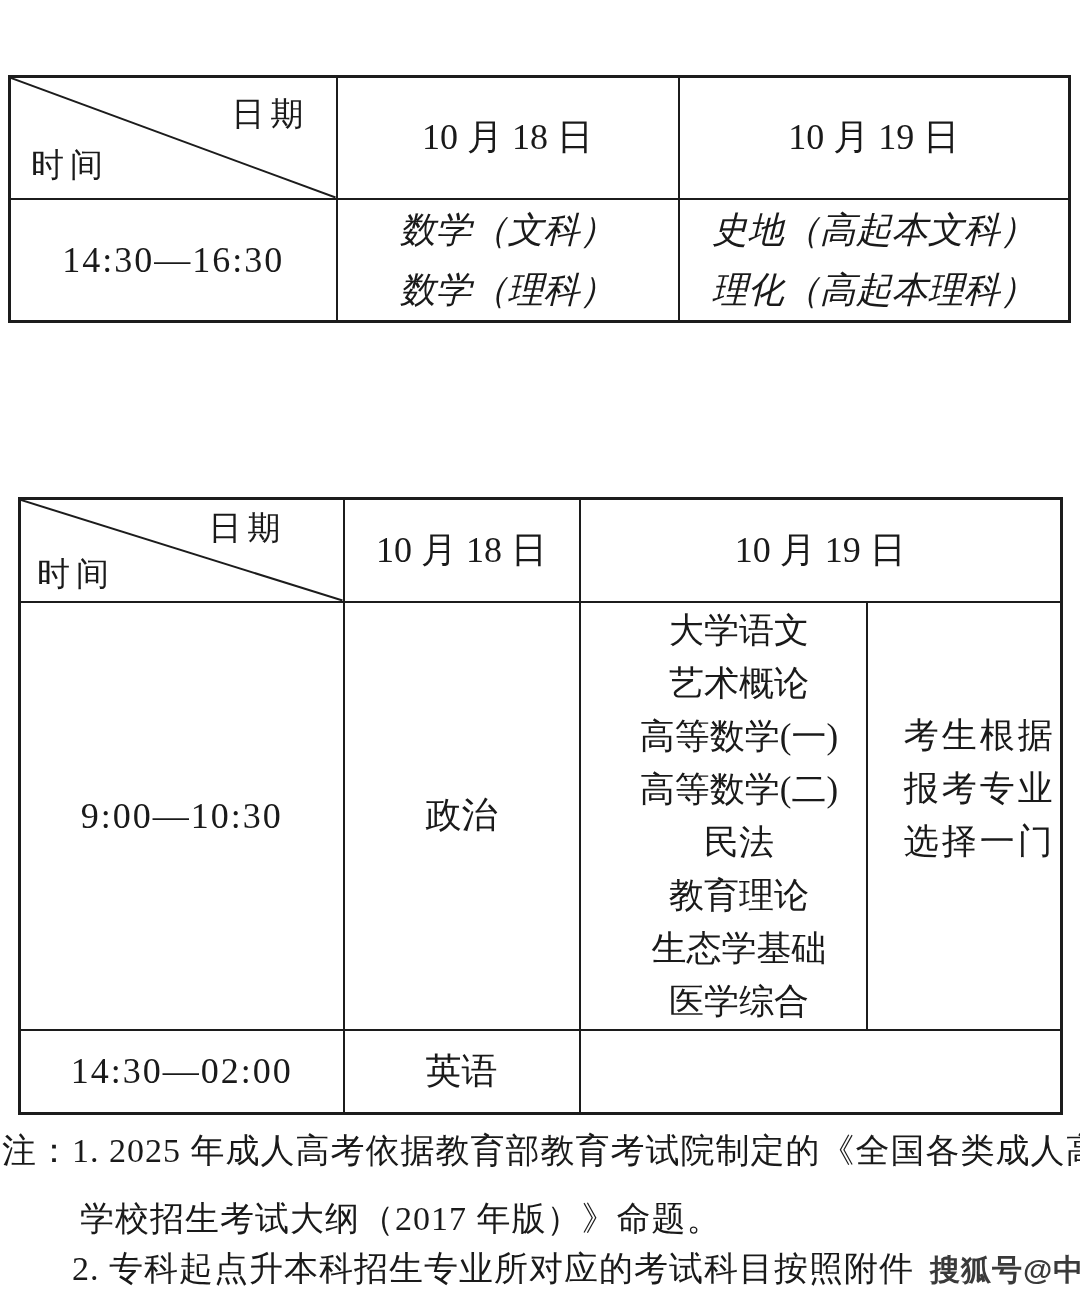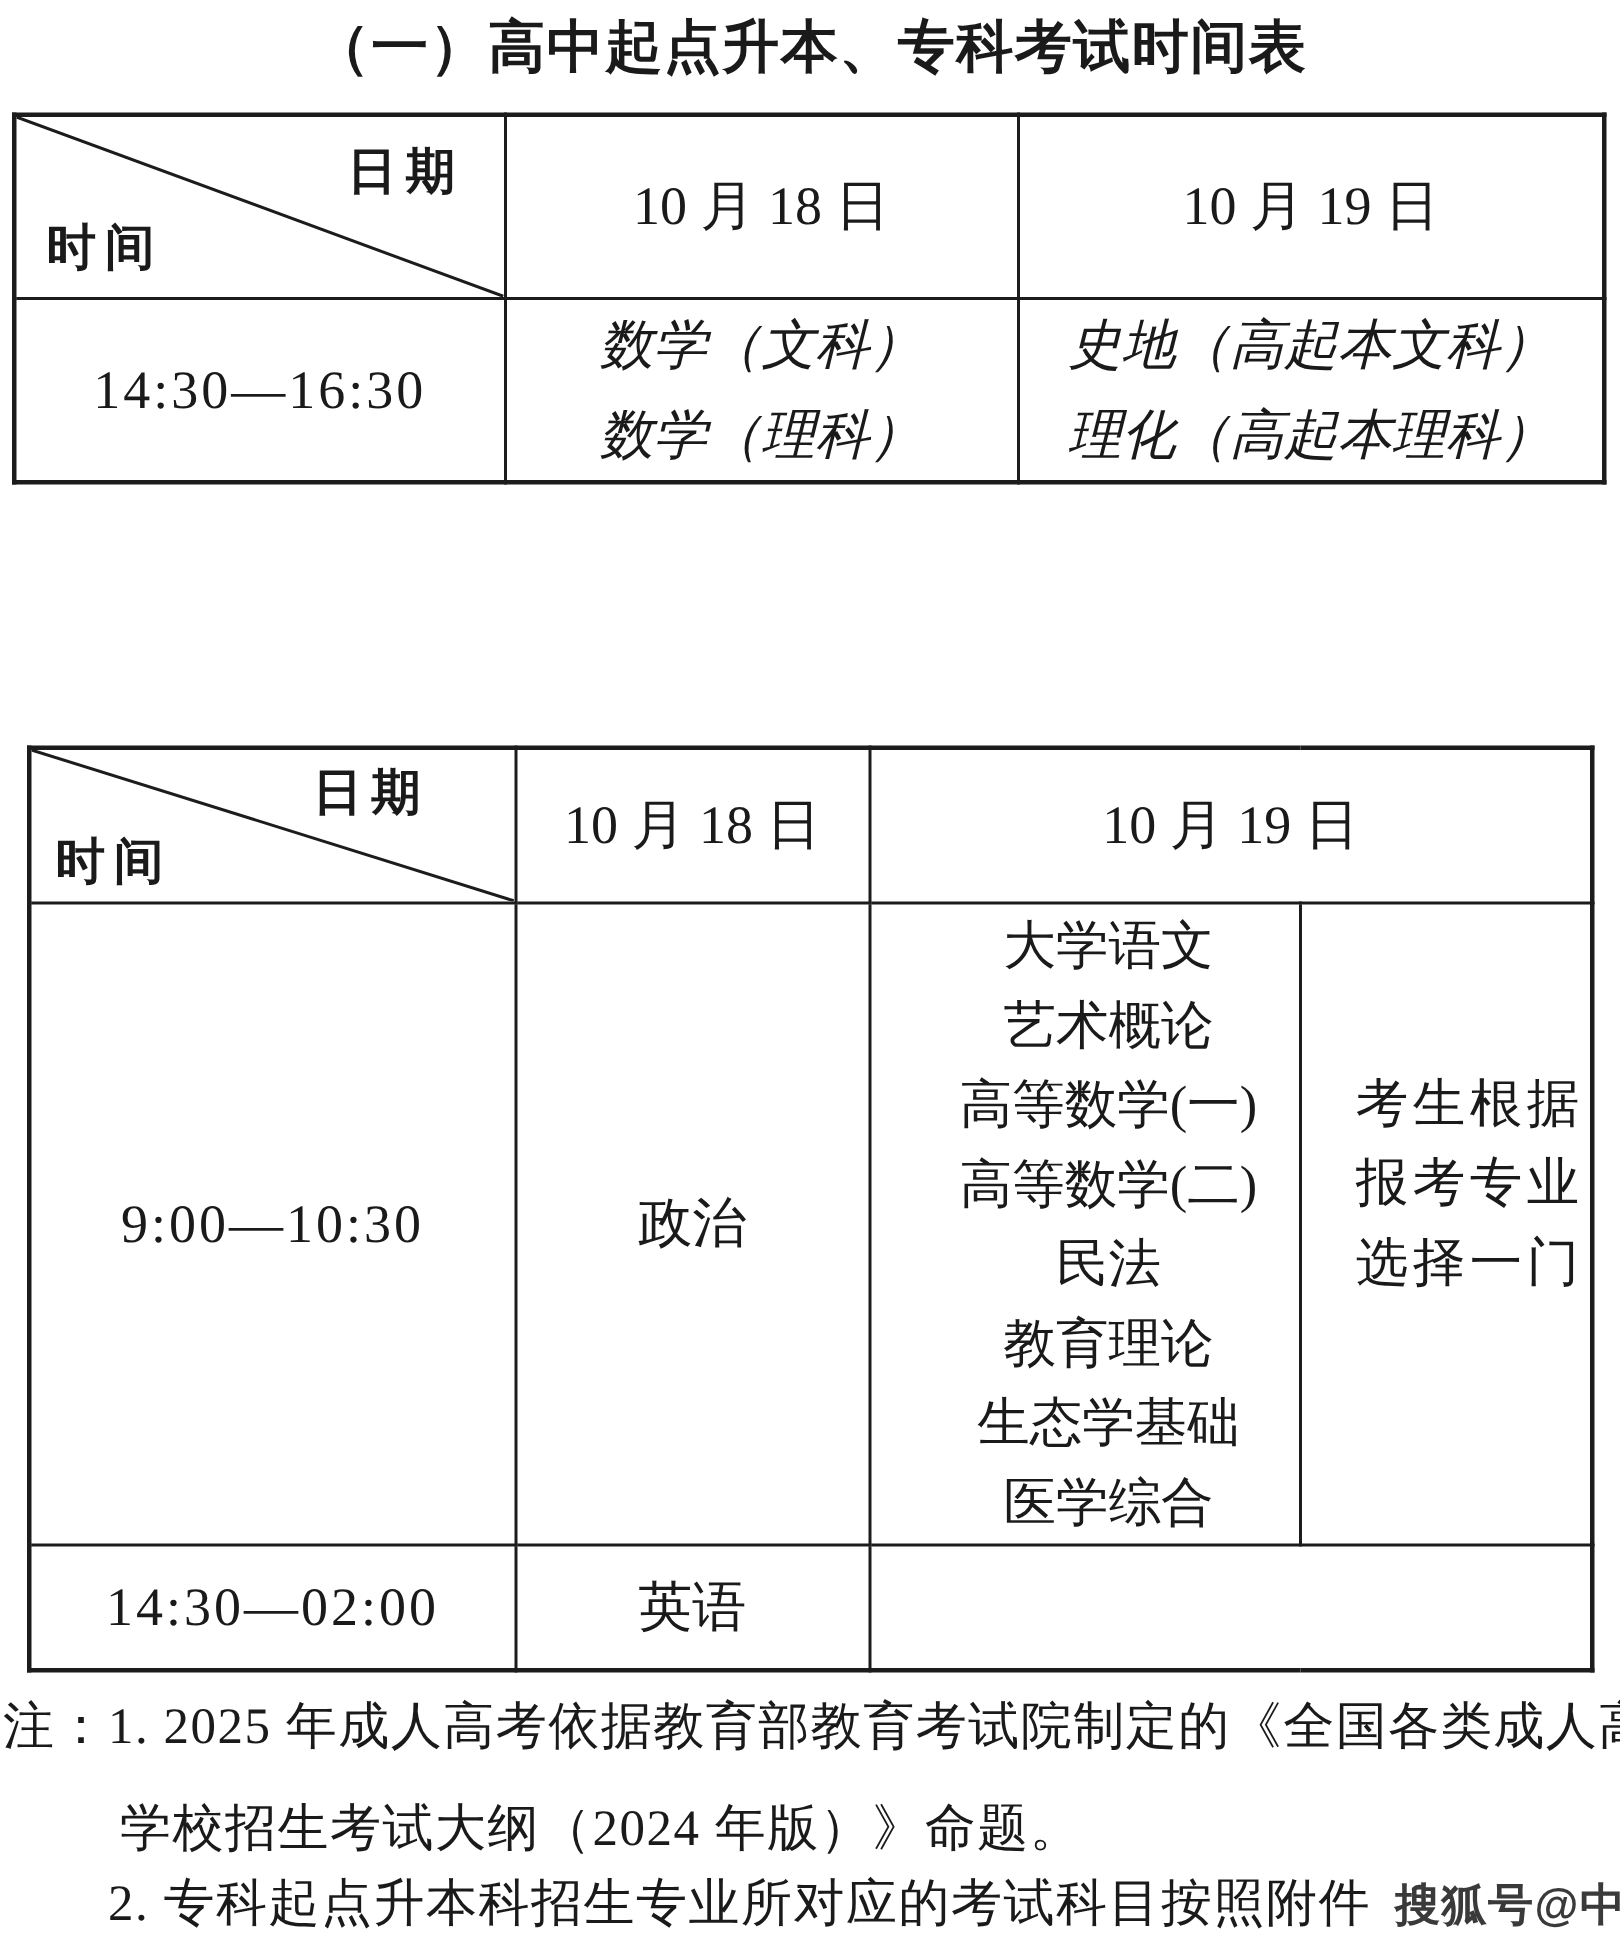--- a/index.html
+++ b/index.html
@@ -36,21 +36,21 @@
   }
   table.t1tbl { left:8px;  top:75px;  width:1060px; }
   table.t2tbl { left:18px; top:497px; width:1042px; }
 
   td.time-cell { font-size:38px; letter-spacing:2px; white-space:nowrap; }
 
   
   td.diag { position:relative; }
   .diag-svg { position:absolute; left:0; top:0; width:100%; height:100%; display:block; }
   .diag-svg line { stroke:#1c1c1c; stroke-width:2; vector-effect:non-scaling-stroke; }
-  .diag-label { position:absolute; font-size:33px; letter-spacing:6px; white-space:nowrap;font-weight:bold; }
+  .diag-label { position:absolute; font-size:33px; letter-spacing:6px; white-space:nowrap; }
   .t1tbl .diag-date { top:14px; right:26px; }
   .t1tbl .diag-time { bottom:10px; left:20px; }
   .t2tbl .diag-date { top:6px; right:56px; }
   .t2tbl .diag-time { bottom:4px; left:16px; }
 
   .two-line div { line-height:60px; white-space:nowrap;font-style:italic; }
 
   td.subjects-cell { text-align:left; }
   .subjects-list { padding-left:32px; }
   .subjects-list div { line-height:53px; font-size:35px; white-space:nowrap; }
@@ -83,21 +83,20 @@
       0 -2px 0 #ffffff, 0 2px 0 #ffffff,
       -2px 0 0 #ffffff, 2px 0 0 #ffffff;
     vertical-align:baseline;
   }
 </style>
 </head>
 <body>
 
 <div class="page">
 
-  <div class="doc-title t1">（一）高中起点升本、专科考试时间表</div>
 
   <table class="sched t1tbl">
     <colgroup>
         <col style="width:327px">
         <col style="width:342px">
         <col style="width:391px">
       </colgroup>
     <tbody>
       <tr style="height:122px">
         <td class="diag">
@@ -173,18 +172,18 @@
       </tr>
       <tr style="height:84px">
         <td class="time-cell">14:30—02:00</td>
         <td>英语</td>
         <td colspan="2"></td>
       </tr>
     </tbody>
   </table>
 
   <div class="note-line note-1">注：1. 2025 年成人高考依据教育部教育考试院制定的《全国各类成人高等</div>
-  <div class="note-line note-2">学校招生考试大纲（2024 年版）》命题。</div>
+  <div class="note-line note-2">学校招生考试大纲（2017 年版）》命题。</div>
   <div class="note-line note-3">
     <span>2. 专科起点升本科招生专业所对应的考试科目按照附件</span><span class="watermark">搜狐号@中创学历</span>
   </div>
 
 </div>
 
 </body></html>

